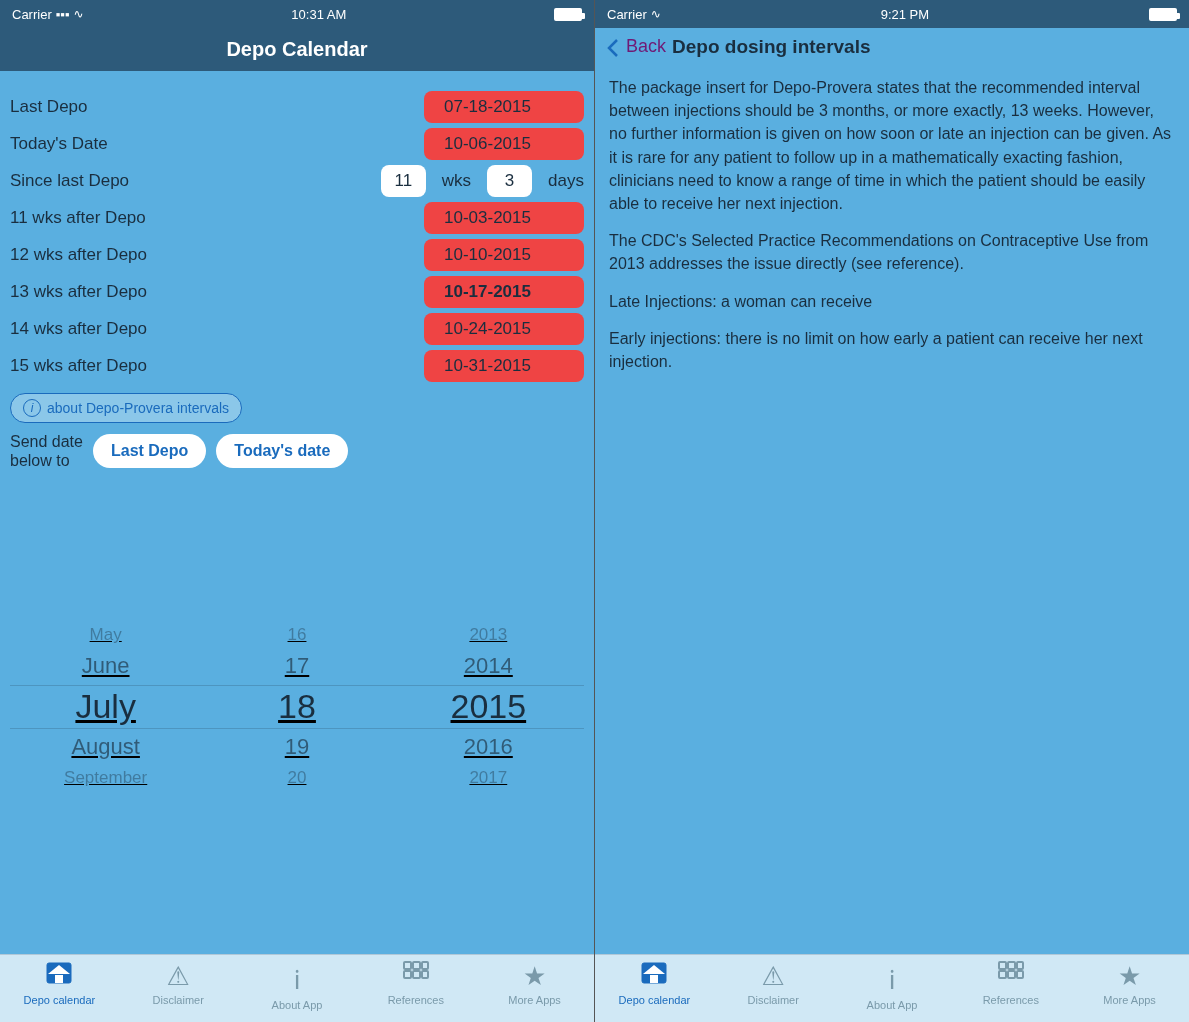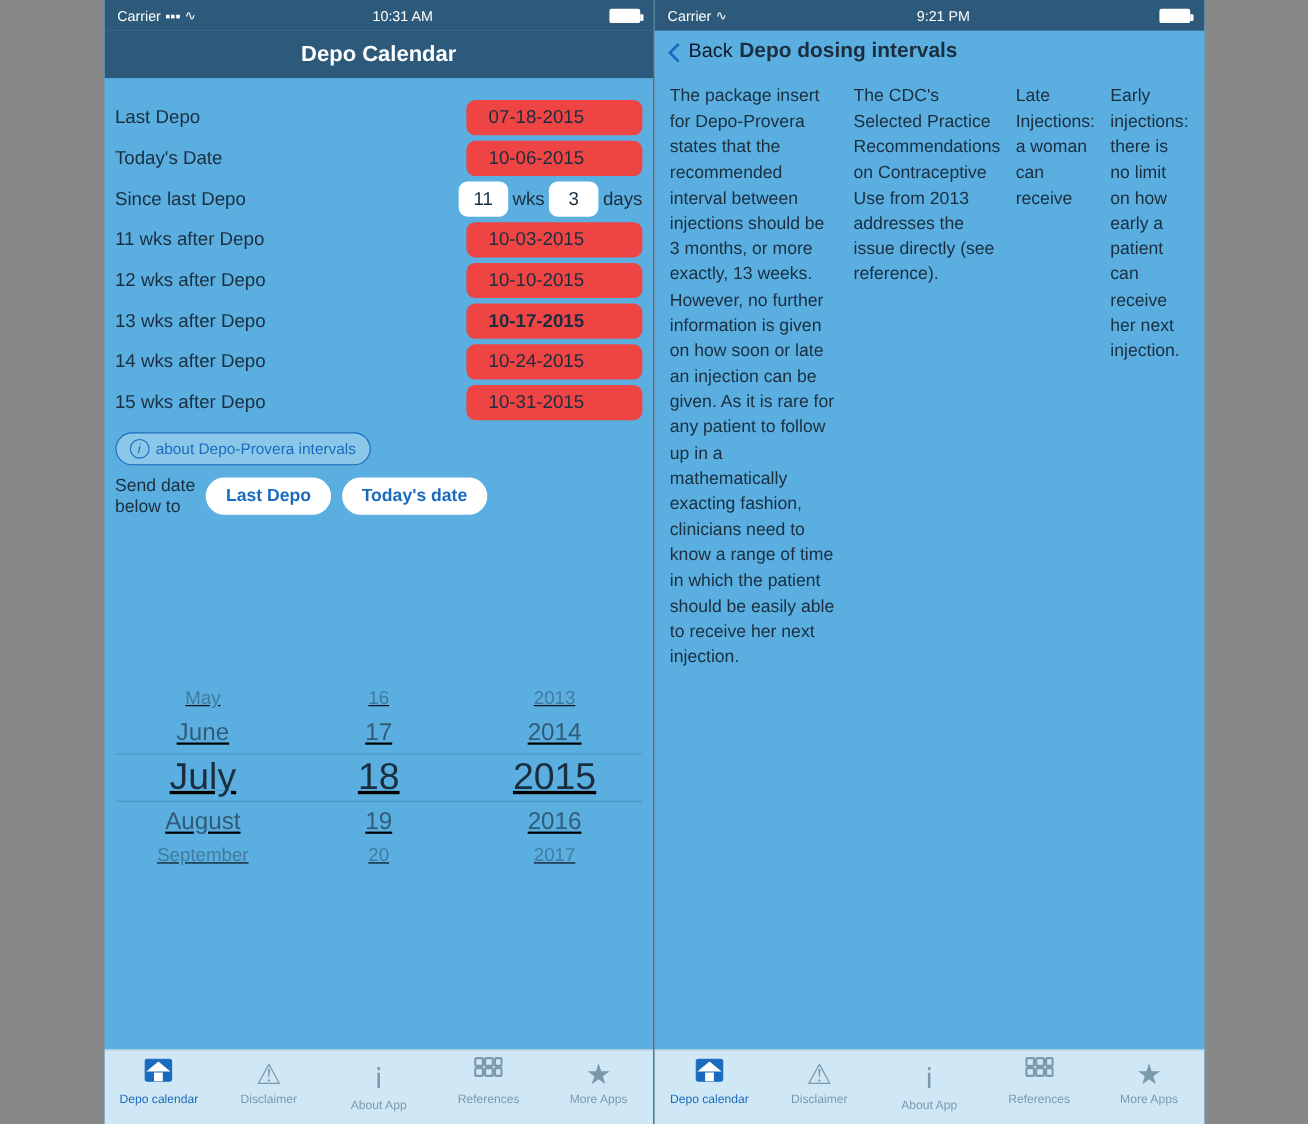--- a/index.html
+++ b/index.html
@@ -9,21 +9,21 @@
       display: flex;
       justify-content: center;
       align-items: center;
       width: 1189px;
       height: 1022px;
       overflow: hidden;
     }
     .phones-container {
       display: flex;
       gap: 0px;
-      width: 1000px;
+      width: 1189px;
       height: 1022px;
     }
     .phone {
       width: 594.5px;
       height: 1022px;
       background: #5aafe0;
       display: flex;
       flex-direction: column;
       overflow: hidden;
     }
@@ -120,21 +120,21 @@
       font-weight: bold;
     }
     .since-row {
       display: flex;
       align-items: center;
       justify-content: space-between;
     }
     .since-boxes {
       display: flex;
       align-items: center;
-      gap: 4px;
+      gap: 16px;
     }
     .small-box {
       background: white;
       border-radius: 8px;
       padding: 6px 10px;
       font-size: 17px;
       color: #1a2e3f;
       text-align: center;
       min-width: 45px;
     }
@@ -259,21 +259,21 @@
     }
     
     .detail-content {
       flex: 1;
       padding: 10px 14px;
       overflow: hidden;
       font-size: 16px;
       color: #1a2e3f;
       line-height: 1.45;
       display: flex;
-      flex-direction: row;
+      flex-direction: column;
       gap: 14px;
     }
     .detail-paragraph {
       font-size: 16px;
       color: #1a2e3f;
       line-height: 1.45;
     }
     
     .phone-divider {
       width: 1px;
@@ -448,21 +448,21 @@
       </div>
       <span>9:21 PM</span>
       <div class="battery"></div>
     </div>
 
     <div class="app-header-detail">
       <span class="back-btn">
         <svg width="12" height="20" viewBox="0 0 12 20" fill="none" style="vertical-align:middle;margin-right:2px;">
           <polyline points="10,2 2,10 10,18" stroke="#1a6bbd" stroke-width="2.5" fill="none"></polyline>
         </svg>
-        <span style="color:#0f172a; font-weight:normal; font-size:18px;">Back</span>
+        <span style="color:#701a75; font-weight:normal; font-size:18px;">Back</span>
       </span>
       <span style="font-size:19px;font-weight:bold;color:#1a2e3f;">Depo dosing intervals</span>
     </div>
 
     <div class="detail-content">
       <div class="detail-paragraph">The package insert for Depo-Provera states that the recommended interval between injections should be 3 months, or more exactly, 13 weeks. However, no further information is given on how soon or late an injection can be given.  As it is rare for any patient to follow up in a mathematically exacting fashion, clinicians need to know a range of time in which the patient should be easily able to receive her next injection.</div>
       <div class="detail-paragraph">The CDC's Selected Practice Recommendations on Contraceptive Use from 2013 addresses the issue directly (see reference).</div>
       <div class="detail-paragraph">Late Injections:  a woman can receive</div>
       <div class="detail-paragraph">Early injections:  there is no limit on how early a patient can receive her next injection.</div>
     </div>

